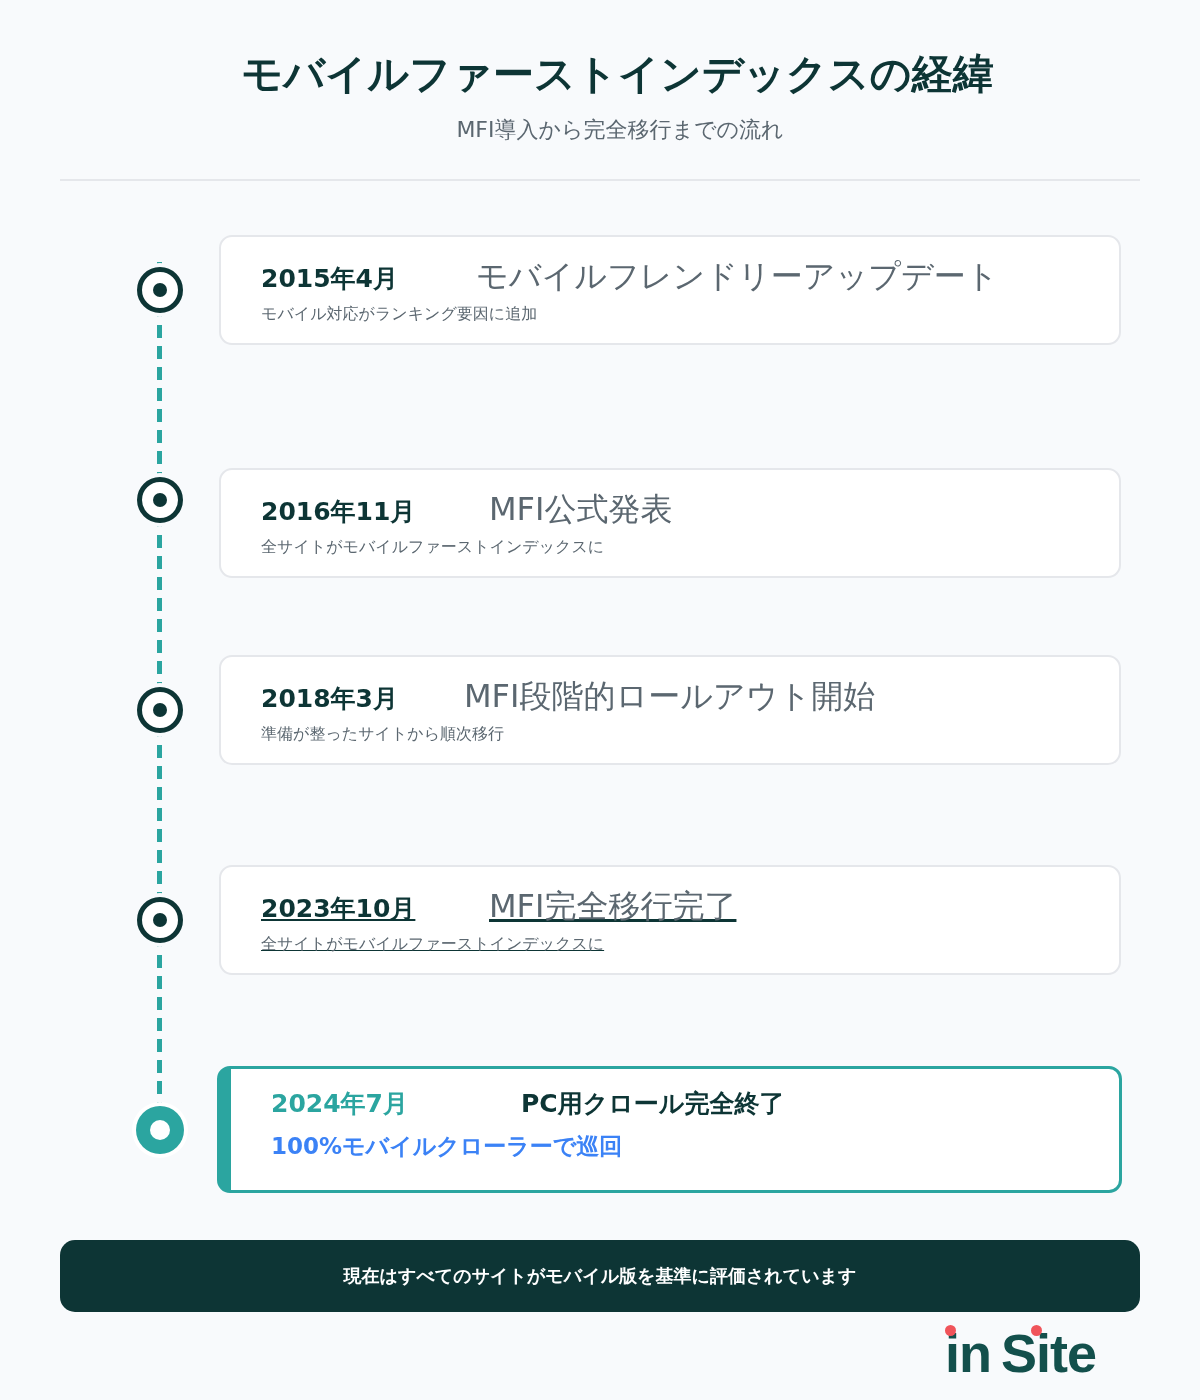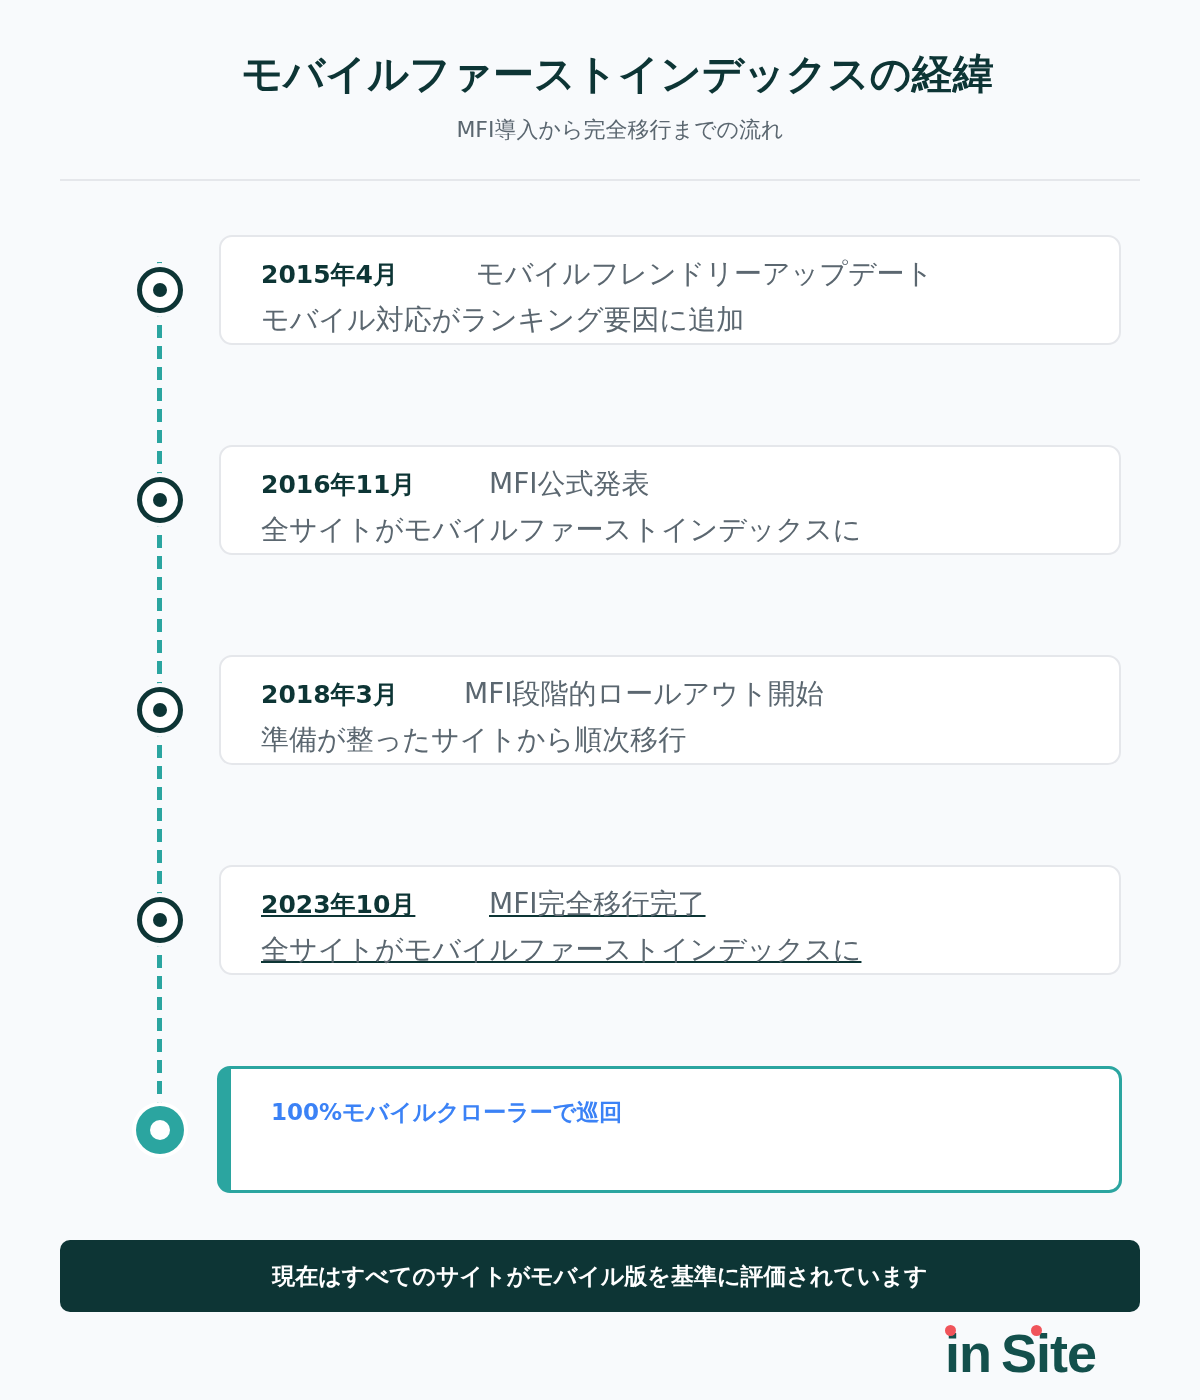--- a/index.html
+++ b/index.html
@@ -20,32 +20,32 @@
     box-shadow: 0 0 0 4px #f8fafc; }
   .node .dot { width: 14px; height: 14px; border-radius: 50%; background: #0d3535; }
   .node.current { background: #2ba5a0; border: none; left: 136px; width: 48px; height: 48px;
     box-shadow: 0 0 0 4px #ffffff; }
   .node.current .dot { width: 20px; height: 20px; background: #ffffff; }
 
   .card { position: absolute; left: 219px; width: 902px; height: 110px; background: #ffffff;
     border: 2px solid #e5e7eb; border-radius: 13px; padding: 18px 0 0 40px; }
   .card .row1 { display: flex; align-items: baseline; height: 34px; }
   .card .date { font-size: 25px; font-weight: bold; color: #0d3535; width: 232px; }
-  .card .event { font-size: 28px; color: #5b6770; }
-  .card .desc { font-size: 28px; color: #5b6770; margin-top: 16px; line-height: 30px; }
+  .card .event { font-size: 32px; color: #5b6770; }
+  .card .desc { font-size: 16px; color: #5b6770; margin-top: 10px; line-height: 30px; }
 
   .card.current { left: 217px; width: 905px; height: 127px; border: 3px solid #2ba5a0;
     border-left: 14px solid #2ba5a0; padding: 18px 0 0 40px; }
   .card.current .date { color: #2ba5a0; width: 250px; }
   .card.current .event { color: #0d3535; font-weight: bold; font-size: 25px; }
   .card.current .desc { color: #3b82f6; font-weight: bold; font-size: 23px; margin-top: 10px; }
 
   .banner { position: absolute; left: 60px; top: 1240px; width: 1080px; height: 72px;
-    background: #0d3535; border-radius: 10px; display: flex; align-items: center; justify-content: center;
-    color: #ffffff; font-size: 23px; font-weight: bold; }
+    background: #0d3535; border-radius: 15px; display: flex; align-items: center; justify-content: center;
+    color: #ffffff; font-size: 18px; font-weight: bold; }
 
   .logo { position: absolute; left: 945px; top: 1336px; height: 48px; display: flex; align-items: flex-end;
     font-family: "Liberation Sans", sans-serif; font-weight: bold; font-size: 54px; color: #13504c; letter-spacing: -1px; }
   .logo .word { position: relative; display: inline-block; }
   .logo .gap { display: inline-block; width: 10px; }
   .logo .idot { position: absolute; width: 11px; height: 11px; border-radius: 50%; background: #f0545a; top: 3px; }
 </style>
 </head>
 <body>
 
@@ -62,21 +62,21 @@
   <div class="row1">
     <span class="date">2015年4月</span>
     <span class="event" style="margin-left:-17px;">モバイルフレンドリーアップデート</span>
   </div>
   <div class="desc">モバイル対応がランキング要因に追加</div>
 </div>
 
 <div class="node" style="top:477px;">
     <div class="dot"></div>
   </div>
-<div class="card" style="top:445px;">
+<div class="card" style="top:468px;">
   <div class="row1">
     <span class="date">2016年11月</span>
     <span class="event" style="margin-left:-4px;">MFI公式発表</span>
   </div>
   <div class="desc">全サイトがモバイルファーストインデックスに</div>
 </div>
 
 <div class="node" style="top:687px;">
     <div class="dot"></div>
   </div>
@@ -96,20 +96,24 @@
     <span class="date">2023年10月</span>
     <span class="event" style="margin-left:-4px;">MFI完全移行完了</span>
   </div>
   <div class="desc">全サイトがモバイルファーストインデックスに</div>
 </div>
 
 <div class="node current" style="top:1106px;">
     <div class="dot"></div>
   </div>
 <div class="card current" style="top:1066px;">
+  <div class="row1">
+    <span class="date">2024年7月</span>
+    <span class="event">PC用クロール完全終了</span>
+  </div>
   <div class="desc">100%モバイルクローラーで巡回</div>
 </div>
 
 <div class="banner">
   <span>現在はすべてのサイトがモバイル版を基準に評価されています</span>
 </div>
 
 <div class="logo">
   <span class="word"><span>in</span><span class="idot" style="left:0px;"></span></span>
   <span class="gap"></span>

